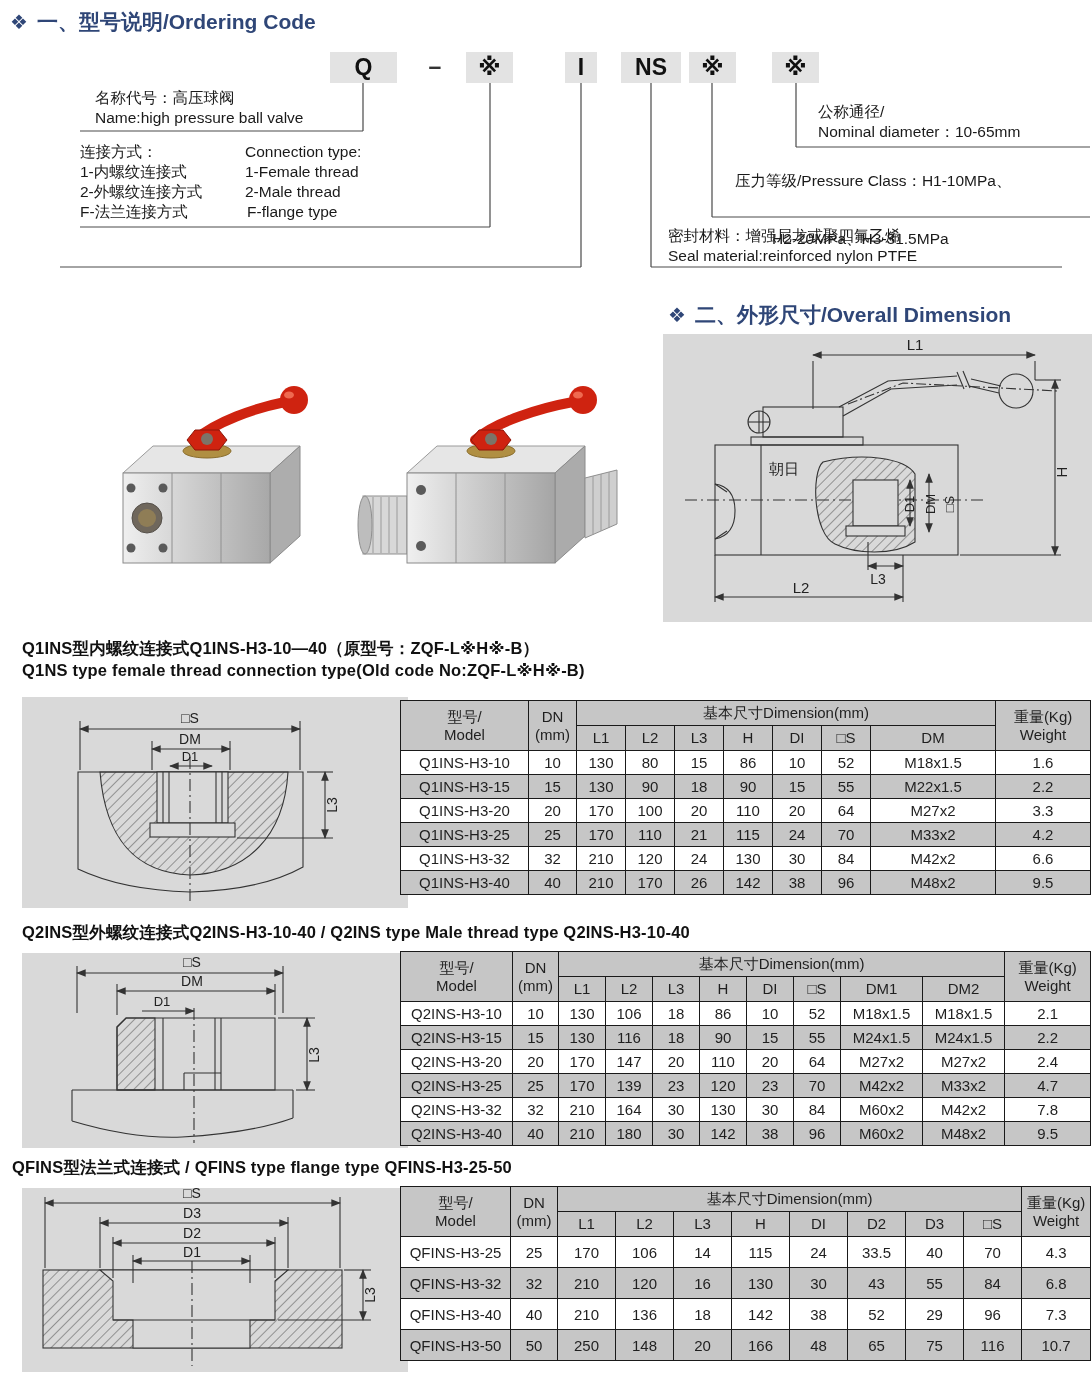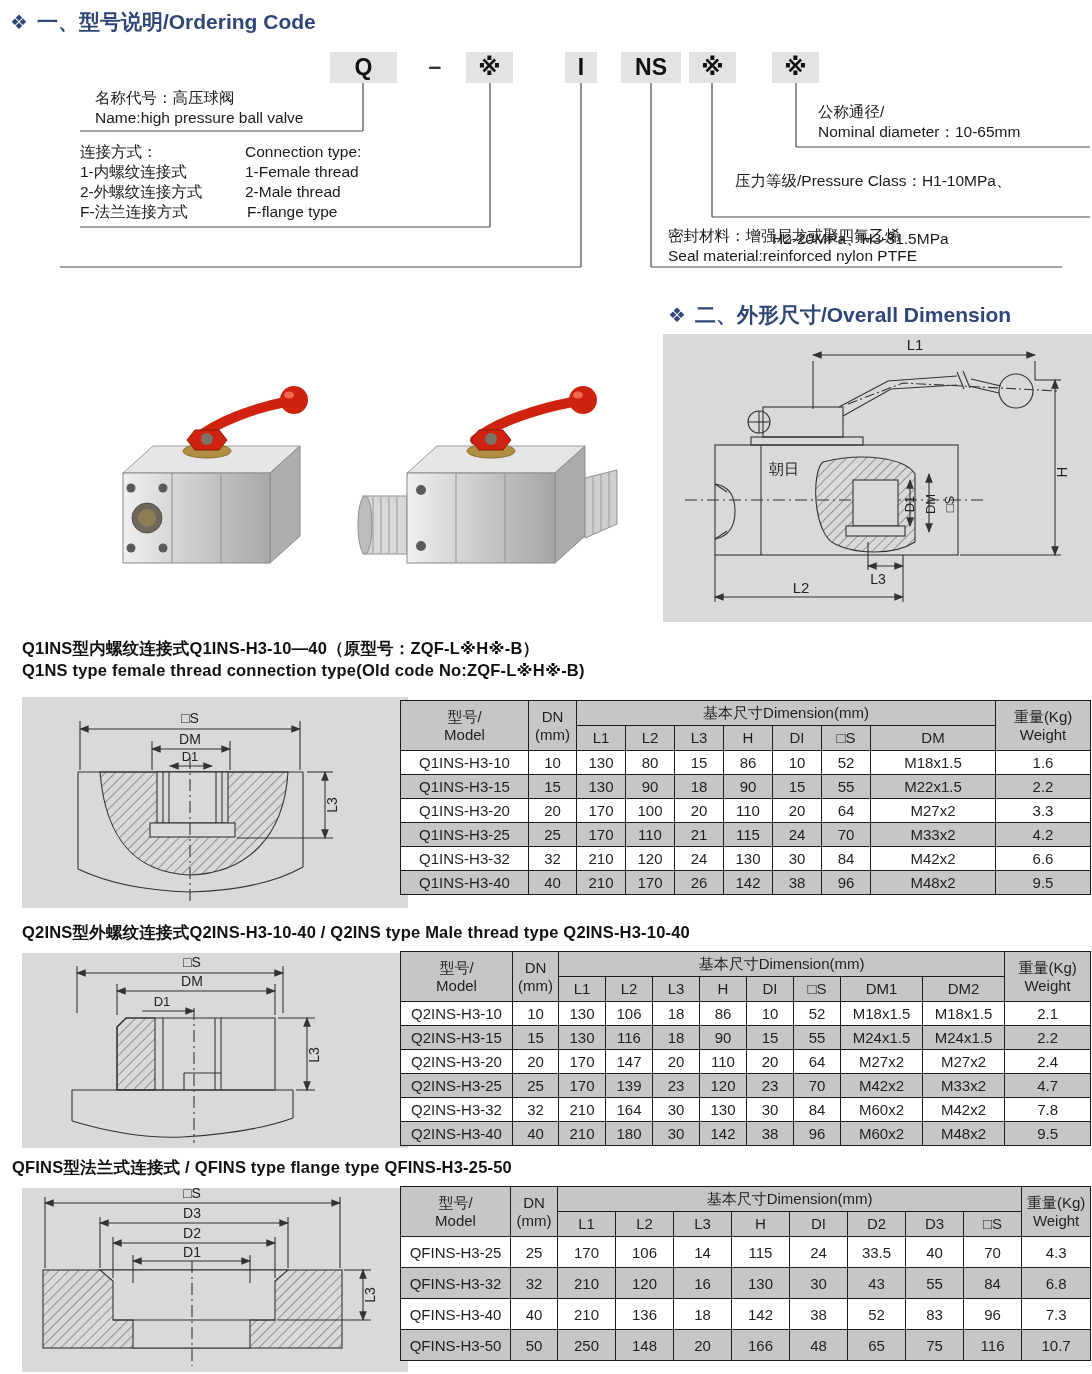--- a/index.html
+++ b/index.html
@@ -595,21 +595,21 @@
           </tr>
           <tr class="">
             <td>QFINS-H3-40</td>
             <td>40</td>
             <td>210</td>
             <td>136</td>
             <td>18</td>
             <td>142</td>
             <td>38</td>
             <td>52</td>
-            <td>83</td>
+            <td>29</td>
             <td>96</td>
             <td>7.3</td>
           </tr>
           <tr class="alt">
             <td>QFINS-H3-50</td>
             <td>50</td>
             <td>250</td>
             <td>148</td>
             <td>20</td>
             <td>166</td>

